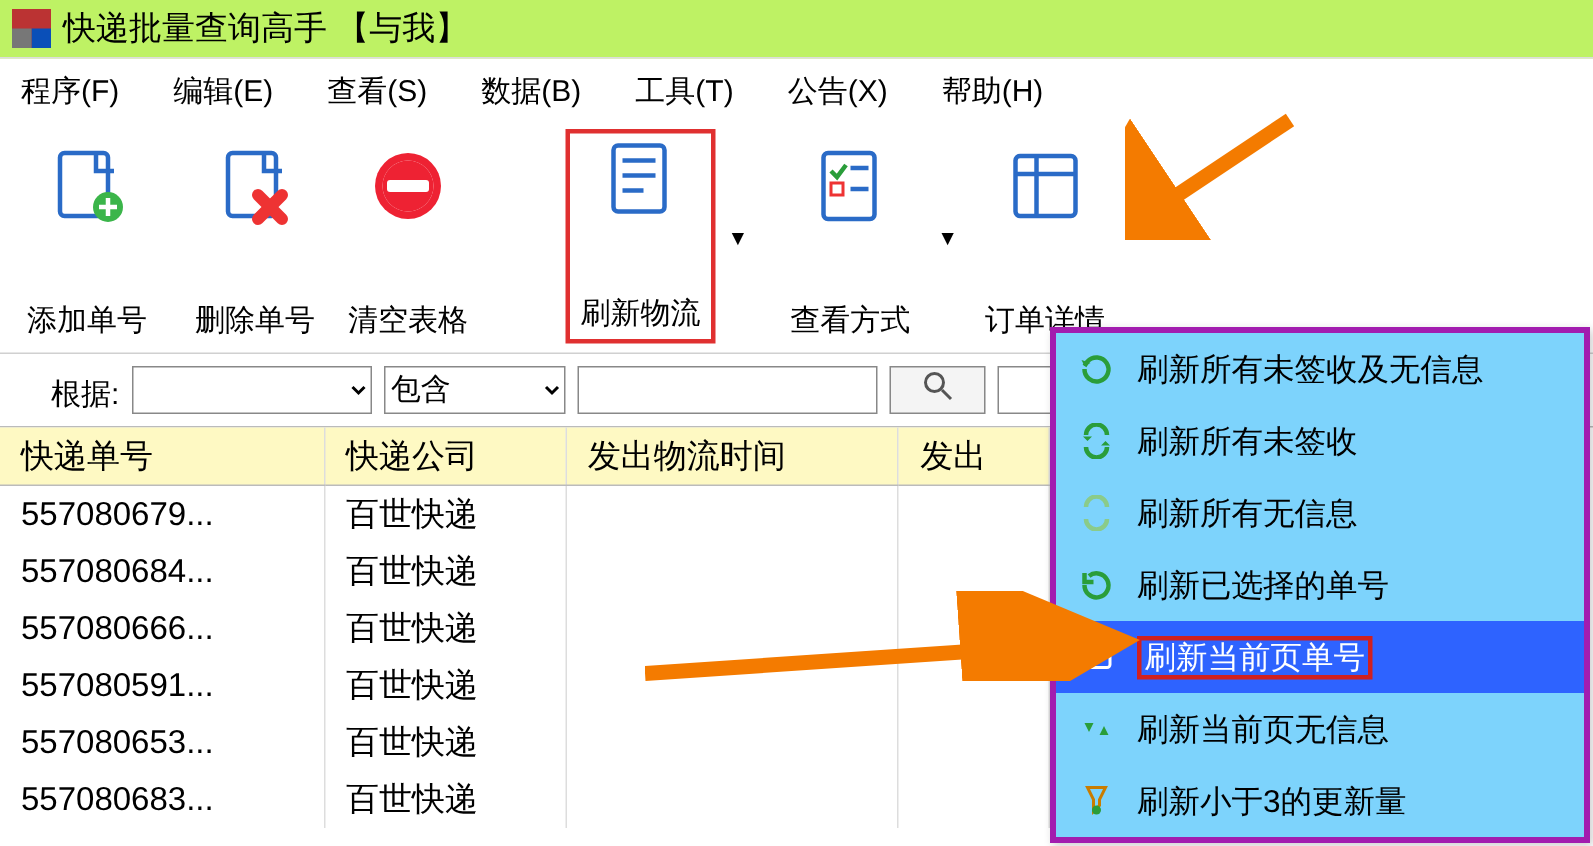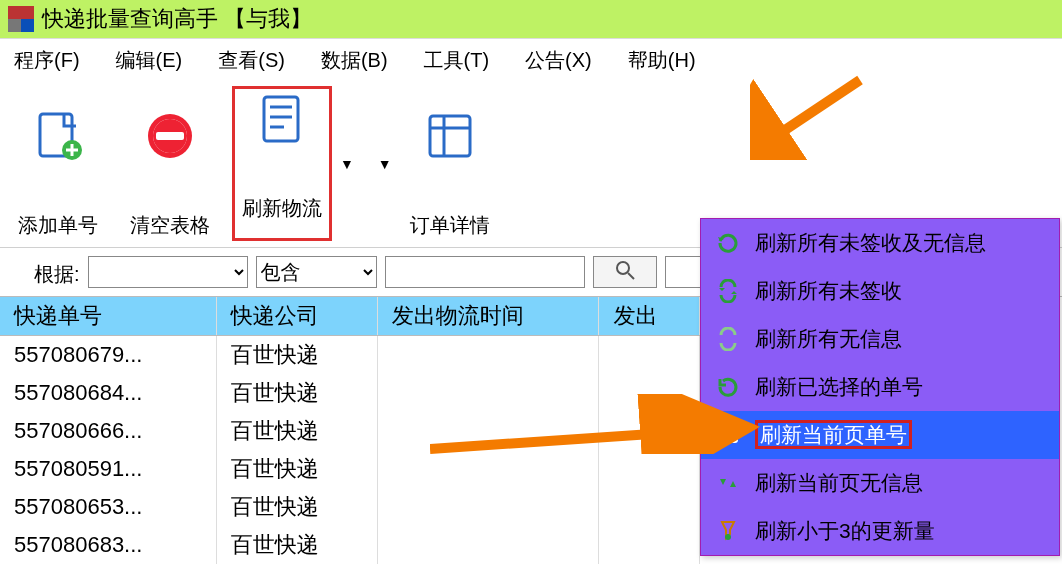--- a/index.html
+++ b/index.html
@@ -63,21 +63,22 @@
     margin-top: 2px;
   }
   .spacer { width: 8px; }
   .dropdown-arrow {
     align-self: center;
     font-size: 14px;
     margin: 0 6px;
   }
   .highlight-refresh {
     border: 3px solid #e03030;
-    padding: 2px 4px 16px;
+    padding: 2px 4px 4px;
+    margin-left: 43px;
   }
   
   .filterrow {
     display: flex;
     align-items: flex-end;
     gap: 8px;
     padding: 8px 18px;
     font-size: 20px;
     margin-left: 16px;
   }
@@ -108,31 +109,31 @@
   th, td {
     text-align: left;
     font-size: 22px;
     padding: 4px 14px;
     border-right: 1px solid #ddd;
     white-space: nowrap;
   }
   th {
     font-weight: 400;
     border-bottom: 1px solid #bbb;
-    background: #7dd3fc;
+    background: #fef9c3;
   }
   td { border-bottom: 0; }
   
   .ddmenu {
     position: absolute;
     top: 218px;
     left: 700px;
     width: 360px;
-    background: #8b5cf6;
-    border: 1px solid #a21caf;
+    background: #7dd3fc;
+    border: 4px solid #a21caf;
     box-shadow: 2px 2px 6px rgba(0,0,0,.2);
     z-index: 50;
   }
   .ddmenu .item {
     display: flex;
     align-items: center;
     gap: 14px;
     padding: 10px 14px;
     font-size: 21px;
   }
@@ -191,20 +192,30 @@
           <circle cx="42" cy="42" r="10" fill="#3bb54a"></circle>
           <path d="M42 36v12M36 42h12" stroke="#fff" stroke-width="3"></path>
         </svg>
     </span>
     <span class="lbl">添加单号</span>
   </div>
   <div class="spacer"></div>
   <div class="tbtn">
     <span class="ic">
       <svg viewBox="0 0 56 56">
+          <rect x="10" y="6" width="32" height="42" rx="3" fill="#fff" stroke="#2a6bc7" stroke-width="3"></rect>
+          <path d="M34 6v12h12" fill="none" stroke="#2a6bc7" stroke-width="3"></path>
+          <path d="M30 34l16 16M46 34l-16 16" stroke="#e33" stroke-width="8" stroke-linecap="round"></path>
+        </svg>
+    </span>
+    <span class="lbl">删除单号</span>
+  </div>
+  <div class="tbtn">
+    <span class="ic">
+      <svg viewBox="0 0 56 56">
           <circle cx="28" cy="28" r="22" fill="#e23"></circle>
           <circle cx="28" cy="28" r="17" fill="#fff"></circle>
           <circle cx="28" cy="28" r="17" fill="#e23"></circle>
           <rect x="14" y="24" width="28" height="8" fill="#fff" rx="2"></rect>
         </svg>
     </span>
     <span class="lbl">清空表格</span>
   </div>
   <div class="spacer"></div>
   <div class="tbtn highlight-refresh">
@@ -213,20 +224,32 @@
           <rect x="10" y="6" width="34" height="44" rx="3" fill="#fff" stroke="#2a6bc7" stroke-width="3"></rect>
           <line x1="16" y1="16" x2="38" y2="16" stroke="#2a6bc7" stroke-width="3"></line>
           <line x1="16" y1="26" x2="38" y2="26" stroke="#2a6bc7" stroke-width="3"></line>
           <line x1="16" y1="36" x2="30" y2="36" stroke="#2a6bc7" stroke-width="3"></line>
         </svg>
     </span>
     <span class="lbl">刷新物流</span>
   </div>
   <span class="dropdown-arrow">▼</span>
   <div class="spacer"></div>
+  <div class="tbtn">
+    <span class="ic">
+      <svg viewBox="0 0 56 56">
+          <rect x="10" y="6" width="34" height="44" rx="3" fill="#fff" stroke="#2a6bc7" stroke-width="3"></rect>
+          <path d="M15 18l4 4 6-8" stroke="#2a9d3a" stroke-width="3" fill="none"></path>
+          <rect x="15" y="26" width="8" height="8" fill="none" stroke="#e33" stroke-width="2"></rect>
+          <line x1="28" y1="16" x2="40" y2="16" stroke="#2a6bc7" stroke-width="3"></line>
+          <line x1="28" y1="30" x2="40" y2="30" stroke="#2a6bc7" stroke-width="3"></line>
+        </svg>
+    </span>
+    <span class="lbl">查看方式</span>
+  </div>
   <span class="dropdown-arrow">▼</span>
   <div class="tbtn">
     <span class="ic">
       <svg viewBox="0 0 56 56">
           <rect x="8" y="8" width="40" height="40" rx="3" fill="#fff" stroke="#2a6bc7" stroke-width="3"></rect>
           <line x1="8" y1="20" x2="48" y2="20" stroke="#2a6bc7" stroke-width="3"></line>
           <line x1="22" y1="8" x2="22" y2="48" stroke="#2a6bc7" stroke-width="3"></line>
         </svg>
     </span>
     <span class="lbl">订单详情</span>

